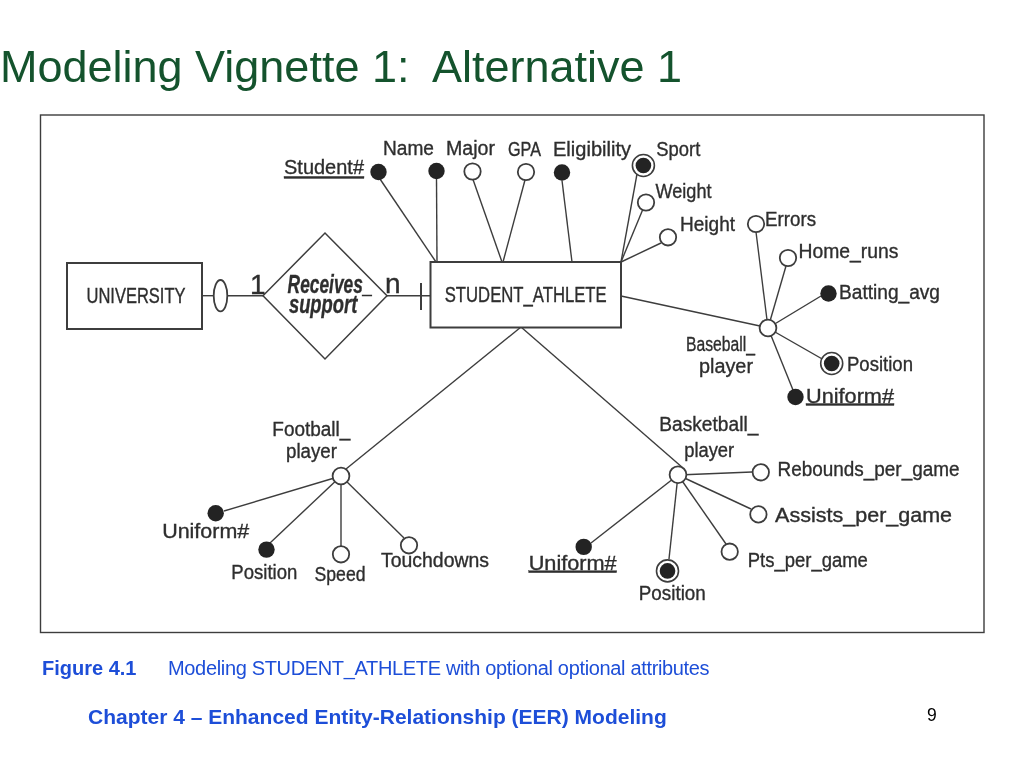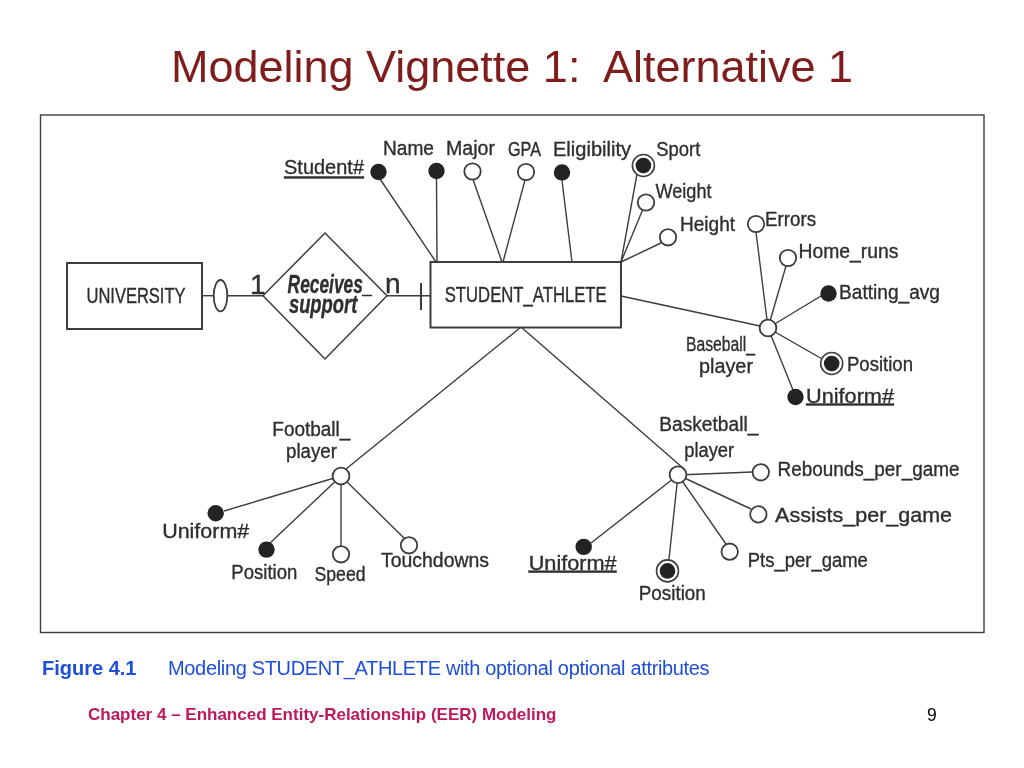--- a/index.html
+++ b/index.html
@@ -1,24 +1,24 @@
 <!DOCTYPE html>
 <html><head>
 <meta charset="utf-8">
 <style>
   html,body{margin:0;padding:0;background:#fff;width:1024px;height:768px;overflow:hidden;}
-  .title{position:absolute;left:0;top:44px;width:1024px;text-align:center;
-    font-family:"Liberation Sans",sans-serif;font-size:45px;line-height:1;color:#7f1d1d;
+  .title{position:absolute;left:0;top:44px;width:1024px;
+    font-family:"Liberation Sans",sans-serif;font-size:45px;line-height:1;color:#14532d;
     white-space:pre;}
   svg{position:absolute;left:0;top:0;}
   .flabel{font-family:"Liberation Sans",sans-serif;fill:#2e2e2e;stroke:#2e2e2e;stroke-width:0.35px;}
   .cap{position:absolute;top:658px;font-family:"Liberation Sans",sans-serif;
     font-size:20px;color:#1d4ed8;white-space:pre;line-height:1;}
   .footer{position:absolute;left:88px;top:706.2px;font-family:"Liberation Sans",sans-serif;
-    font-size:17px;font-weight:bold;color:#be185d;line-height:1;}
+    font-size:21px;font-weight:bold;color:#1d4ed8;line-height:1;}
   .pagenum{position:absolute;left:927px;top:706.8px;font-family:"Liberation Sans",sans-serif;
     font-size:17.5px;color:#000;line-height:1;}
 </style>
 </head>
 <body>
 <div class="title">Modeling Vignette 1:  Alternative 1</div>
 
 <svg width="1024" height="768" viewBox="0 0 1024 768">
   <g stroke="#3d3d3d" fill="none" stroke-width="1.4">
 

